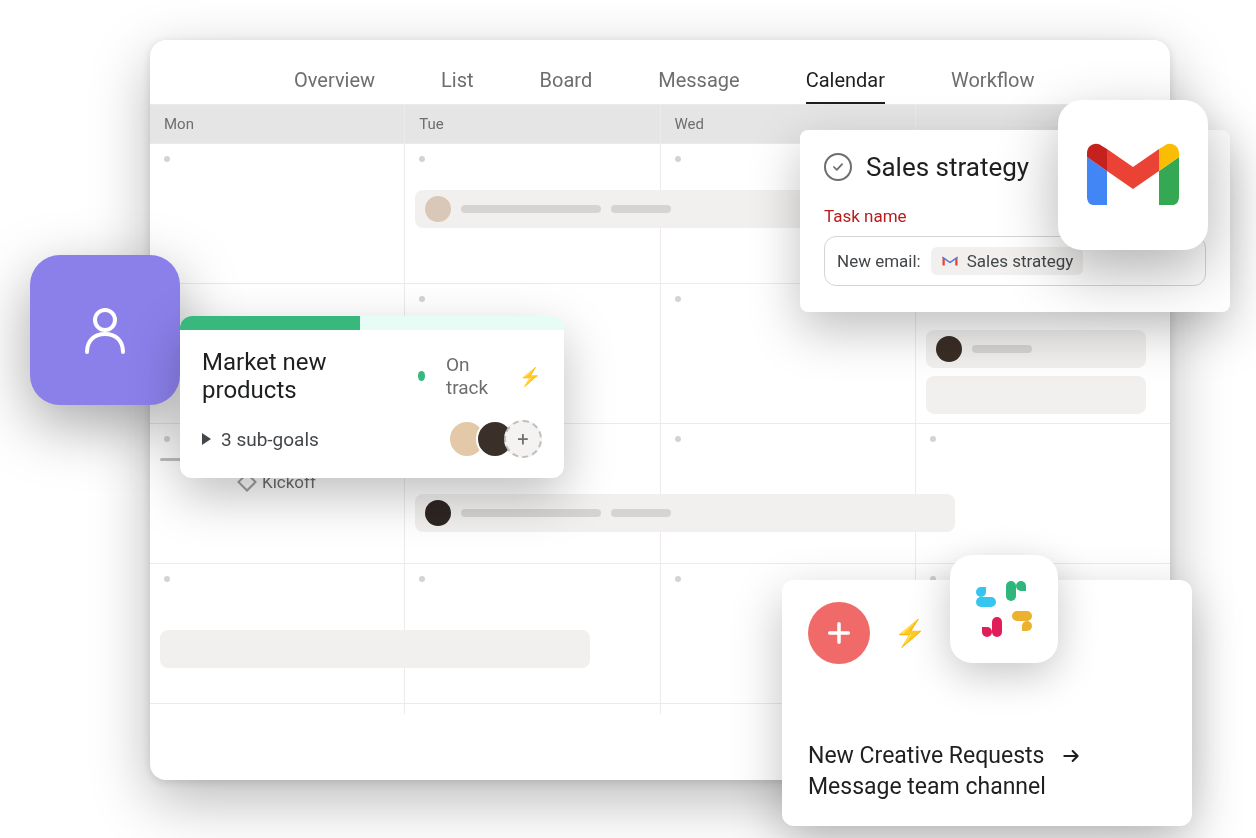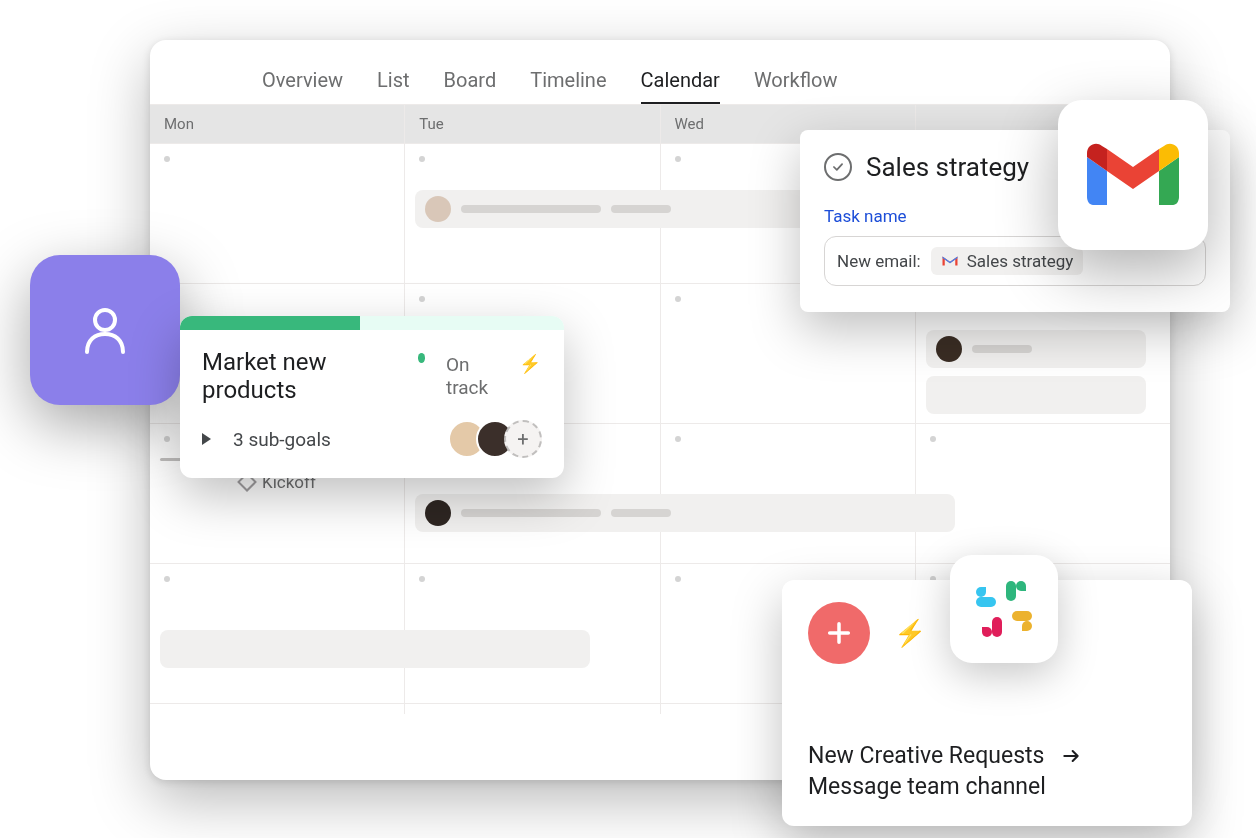--- a/index.html
+++ b/index.html
@@ -32,21 +32,21 @@
     width:64px; height:64px; background:#f06a6a; border-radius:14px;
     display:flex; align-items:center; justify-content:center;
     flex-shrink:0;
   }
   .proj-title { font-size:34px; font-weight:500; color:#1e1f21; }
   .tabs {
     margin-left:84px;
     margin-top:6px;
     display:flex; gap:34px;
   }
-  .tab { font-size:20px; color:#6d6e6f; padding-bottom:10px; cursor:pointer; }
+  .tab { font-size:20px; color:#6d6e6f; padding-bottom:10px; cursor:pointer;margin-left:32px; }
   .tab.active { color:#1e1f21; border-bottom:2px solid #1e1f21; }
 
   .cal {
     border-top:1px solid #edeae9;
     display:flex;
     height: calc(100% - 130px);
   }
   .col {
     flex:1;
     border-right:1px solid #edeae9;
@@ -120,25 +120,25 @@
     box-shadow:0 18px 50px rgba(0,0,0,.25);
     overflow:hidden;
   }
   .goal-prog {
     height:14px; background:#e7fcf4;
   }
   .goal-prog-fill { height:100%; width:47%; background:#38b87c; }
   .goal-body { padding:18px 22px 20px; }
   .goal-row1 { display:flex; align-items:center; gap:22px; }
   .goal-title { font-size:24px; color:#1e1f21; }
-  .status { display:flex; gap:21px; font-size:19px; color:#6d6e6f; }
+  .status { display:flex; align-items:center; gap:21px; font-size:19px; color:#6d6e6f; }
   .status-dot { width:10px; height:10px; background:#38b87c; border-radius:50%; }
   .bolt { color:#f5a623; font-size:18px; }
   .goal-row2 { display:flex; align-items:center; justify-content:space-between; margin-top:16px; }
-  .sub { display:flex; align-items:center; gap:22px; font-size:19px; color:#44474a; }
+  .sub { display:flex; align-items:center; gap:10px; font-size:19px; color:#44474a; }
   .tri { width:0; height:0; border-top:6px solid transparent; border-bottom:6px solid transparent; border-left:9px solid #44474a; }
   .av-stack { display:flex; align-items:center; }
   .av { width:38px; height:38px; border-radius:50%; border:2px solid #fff; margin-left:-10px; }
   .av:first-child { margin-left:0; }
   .av1 { background:#e4c9a8; }
   .av2 { background:#3b2f2a; }
   .add-av { width:38px; height:38px; border-radius:50%; border:2px dashed #c1bfbe; background:#f5f3f2; margin-left:-10px; display:flex; align-items:center; justify-content:center; color:#6d6e6f; font-size:20px; }
 
   
   .sales-panel {
@@ -149,21 +149,21 @@
     border-radius:8px;
     box-shadow:0 18px 50px rgba(0,0,0,.25);
     padding:22px 24px 26px;
   }
   .sales-top { display:flex; align-items:center; gap:14px; }
   .chk-circle {
     width:28px; height:28px; border:2px solid #6d6e6f; border-radius:50%;
     display:flex; align-items:center; justify-content:center;
   }
   .sales-title { font-size:26px; color:#1e1f21; }
-  .field-label { margin-top:24px; font-size:17px; color:#1d4ed8; }
+  .field-label { margin-top:24px; font-size:17px; color:#b91c1c; }
   .field {
     margin-top:10px;
     border:1px solid #d7d5d4;
     border-radius:12px;
     padding:10px 12px;
     display:flex; align-items:center; gap:10px;
     font-size:17px; color:#44474a;
     flex-wrap:wrap;
   }
   .chip {
@@ -213,21 +213,21 @@
 </style>
 </head>
 <body>
 
 <div class="win">
   <div class="hdr">
     <div class="tabs">
       <div class="tab">Overview</div>
       <div class="tab">List</div>
       <div class="tab">Board</div>
-      <div class="tab">Timeline</div>
+      <div class="tab">Message</div>
       <div class="tab active">Calendar</div>
       <div class="tab">Workflow</div>
     </div>
   </div>
 
   <div class="cal">
     <div class="col">
       <div class="day-hdr">Mon</div>
       <div class="week">
           <span class="dot"></span>

